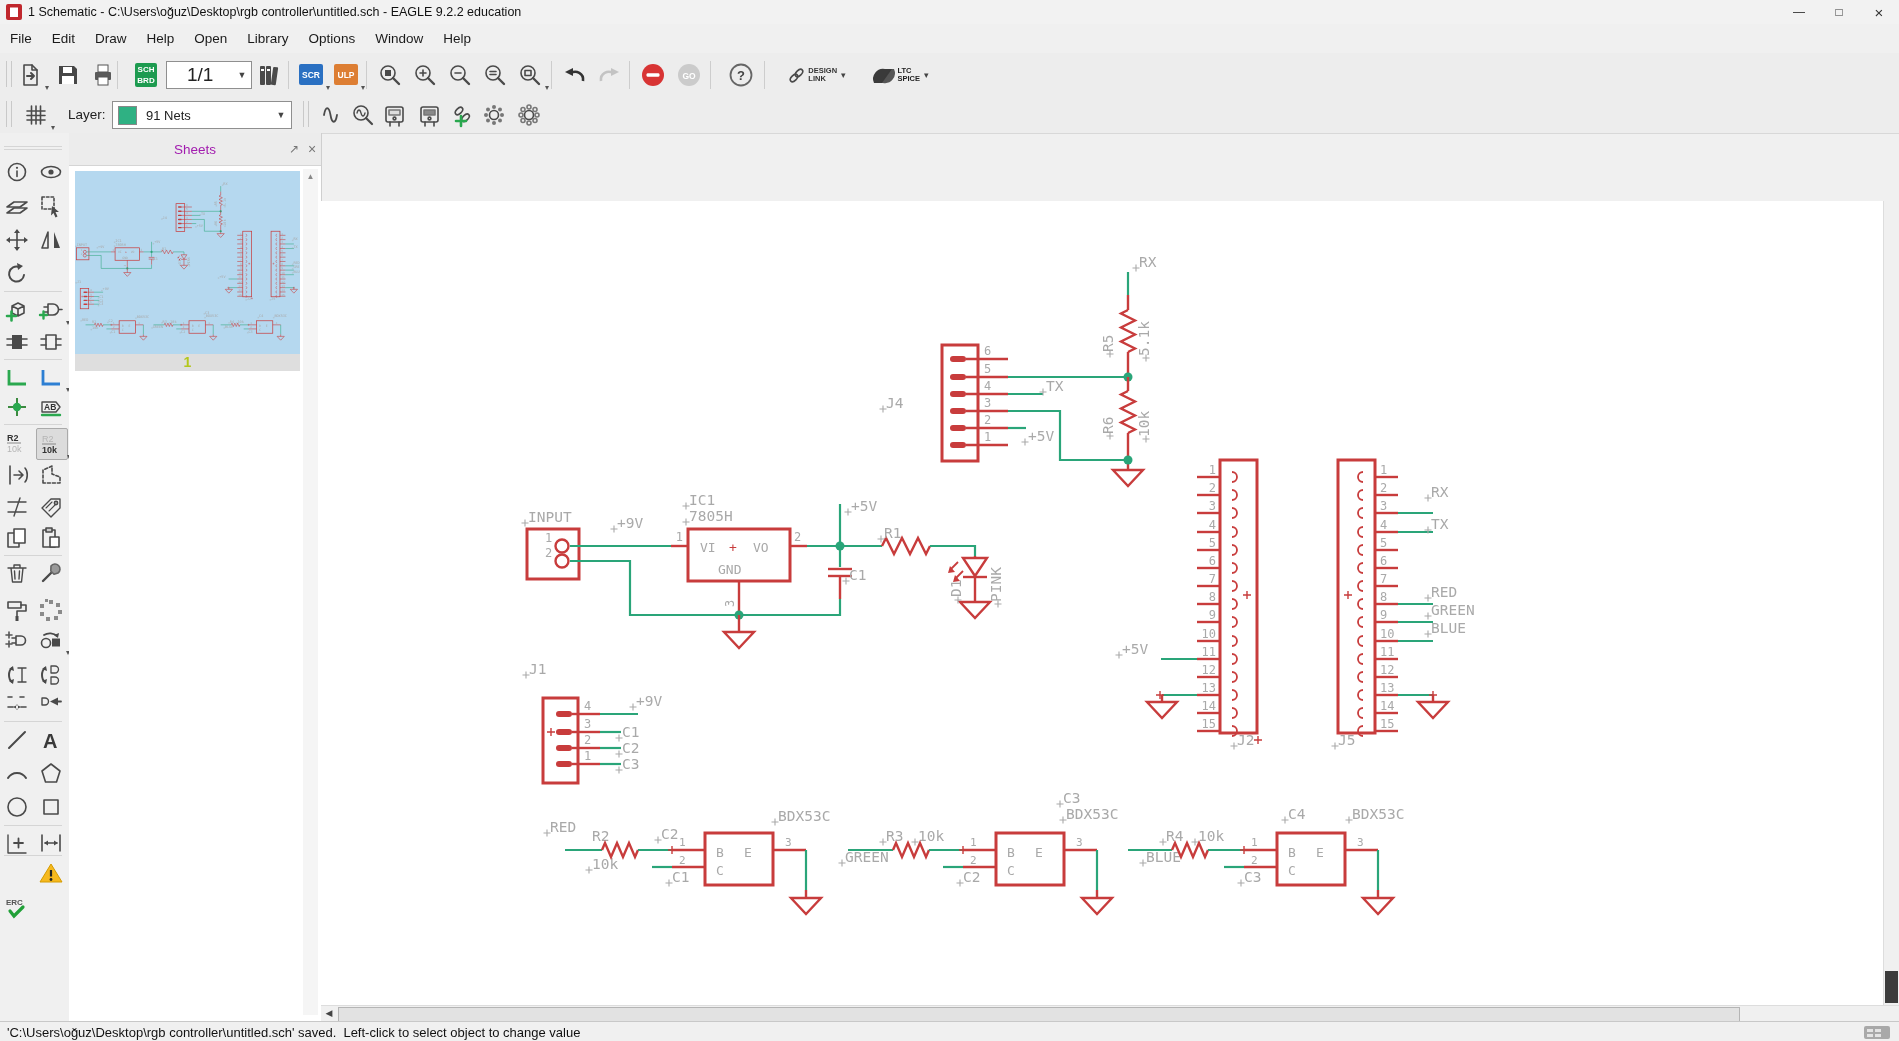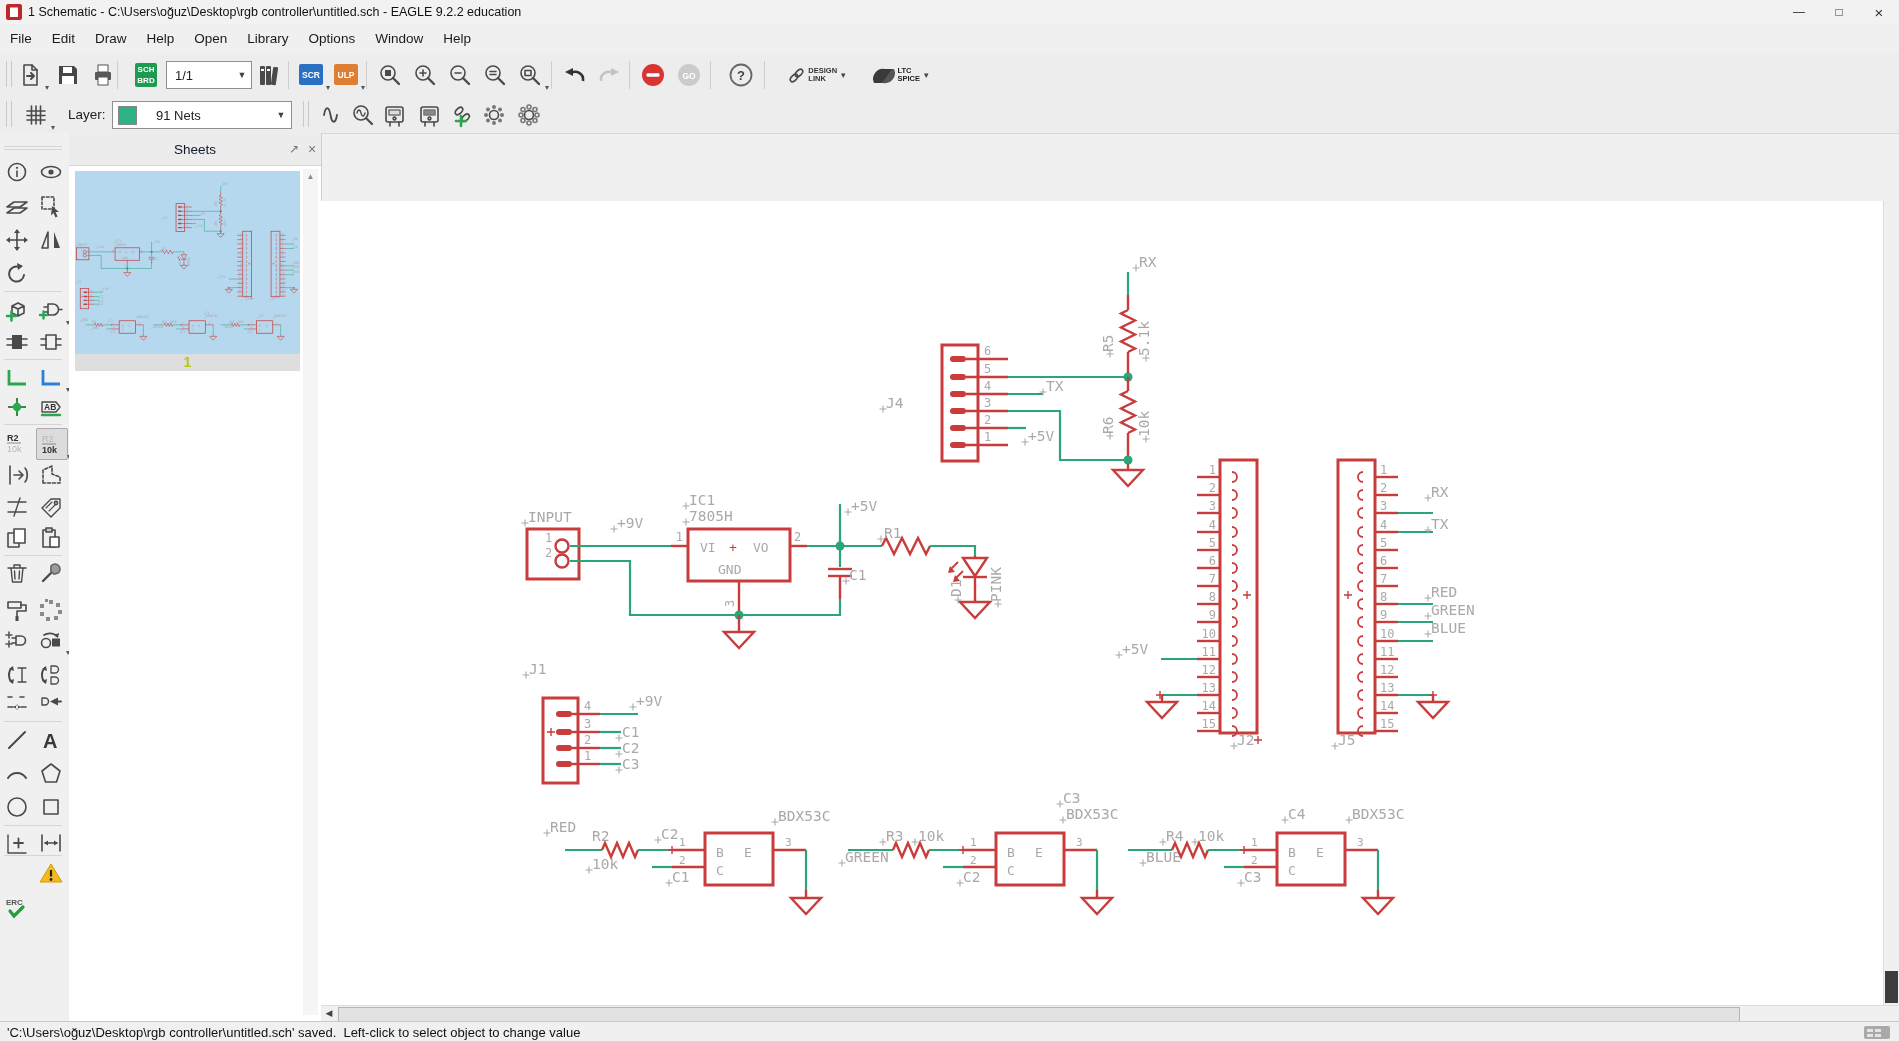--- a/index.html
+++ b/index.html
@@ -16,36 +16,36 @@
   #toolbar1{top:53px;height:43px;border-bottom:1px solid #e0e0e0}
   #toolbar2{top:96px;height:37px;border-bottom:1px solid #d8d8d8}
   .tb{position:absolute;width:30px;height:30px;display:flex;align-items:center;justify-content:center}
   #toolbar1 .tb{top:7px}
   #toolbar2 .tb{top:4px}
   .grip{position:absolute;top:8px;height:26px;width:4px;border-left:1px solid #c9c9c9;border-right:1px solid #c9c9c9}
   .tsep{position:absolute;top:8px;height:28px;width:1px;background:#cdcdcd}
   .dd{position:absolute;right:-4px;bottom:-2px;font-size:8px;color:#555;font-family:"DejaVu Sans",sans-serif}
   .dd2{font-size:9px;color:#444;margin-left:4px}
   .combo{position:absolute;left:166px;top:8px;width:84px;height:26px;background:#fff;border:1px solid #8f8f8f;display:flex;align-items:center}
-  .combo .cv{flex:1;padding-left:8px;font-size:13px}
+  .combo .cv{flex:1;padding-left:20px;font-size:19px}
   .combo .ca{width:18px;text-align:center;color:#444;font-size:9px}
   #layercombo{position:absolute;left:112px;top:5px;width:178px;height:26px;background:#fff;border:1px solid #8f8f8f;display:flex;align-items:center}
   #layercombo .sw{width:17px;height:17px;margin-left:5px;border:1px solid #888}
-  #layercombo .lv{flex:1;padding-left:19px;font-size:13px}
+  #layercombo .lv{flex:1;padding-left:9px;font-size:13px}
   #layercombo .ca{width:20px;text-align:center;color:#444;font-size:9px}
   #layerlabel{position:absolute;left:68px;top:11px;font-size:13.5px}
   
   #content{position:absolute;left:0;top:133px;width:1899px;height:888px}
   #palette{position:absolute;left:0;top:0;width:69px;height:888px;background:#f0f0f0;border-right:1px solid #cfcfcf}
   .pb{position:absolute;width:30px;height:30px;display:flex;align-items:center;justify-content:center}
   .pb.pressed{background:#dcdcdc;border:1px solid #aaa;border-radius:2px}
   .psep{position:absolute;left:4px;width:58px;height:1px;background:#d5d5d5}
   #sheets{position:absolute;left:69px;top:0;width:252px;height:888px;background:#fff;border-right:1px solid #cfcfcf}
   #sheets-header{position:absolute;left:0;top:0;width:252px;height:32px;background:#ececec;border-bottom:1px solid #d5d5d5;display:flex;align-items:center}
-  #sheets-title{flex:1;text-align:center;font-size:13.5px;color:#0f172a}
+  #sheets-title{flex:1;text-align:center;font-size:13.5px;color:#a21caf}
   .shbtn{width:18px;color:#777;font-size:12px;text-align:center}
   #thumbwrap{position:absolute;left:6px;top:38px;width:225px;height:183px}
   #sheetband{position:absolute;left:6px;top:221px;width:225px;height:17px;background:#dedede;text-align:center}
   #sheetnum{font-size:14px;color:#b4c71c;font-weight:bold}
   #sheets-scroll{position:absolute;right:3px;top:36px;width:15px;height:846px;background:#f5f5f5}
   #sheets-scroll .sarr{height:15px;text-align:center;font-size:8px;color:#888;line-height:15px}
   #work{position:absolute;left:321px;top:0;width:1578px;height:888px}
   #cmdrow{position:absolute;left:0;top:0;width:1578px;height:40px;background:#f0f0f0;border-bottom:1px solid #dcdcdc}
   #coords{position:absolute;left:12px;top:11px;font-size:13.5px;color:#111}
   #cmdinput{position:absolute;left:134px;top:5px;width:1426px;height:24px;border:1px solid #9cc3e5;border-top:2px solid #3d8fd1;background:#fff;font-size:13px;padding:0 4px;box-sizing:border-box}

